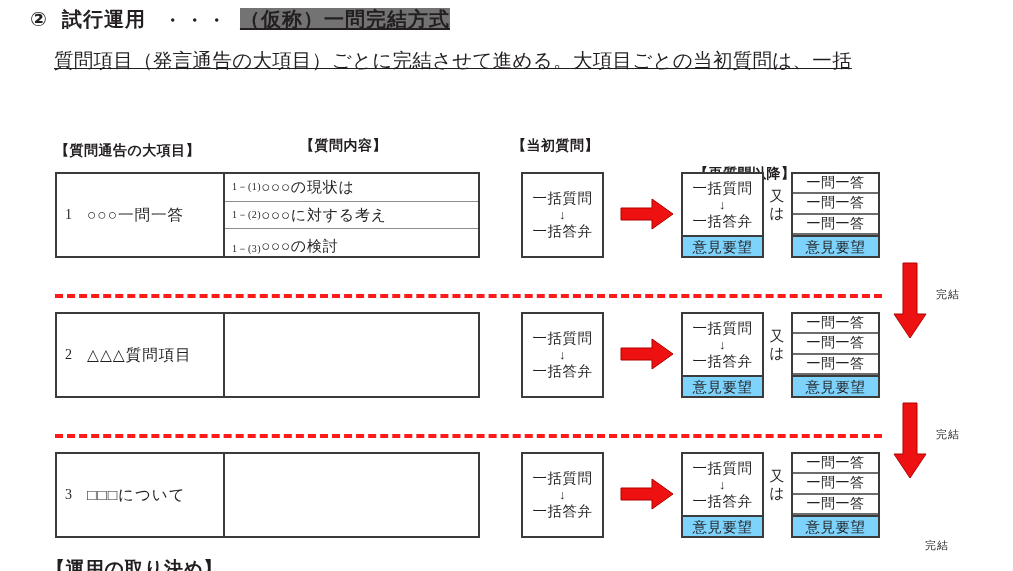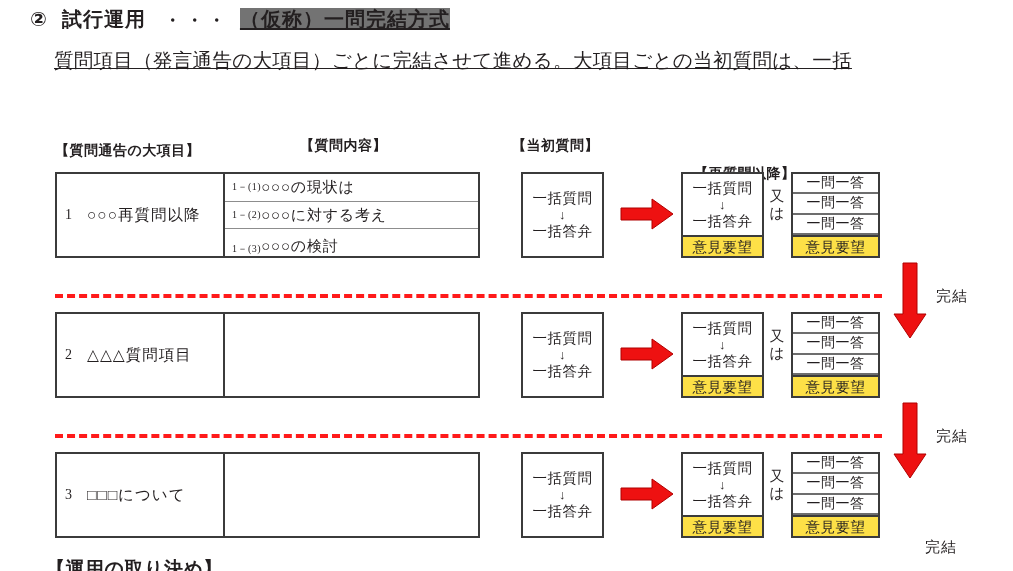--- a/index.html
+++ b/index.html
@@ -154,21 +154,21 @@
   .qbox-re .inner-top {
     flex: 1;
     display: flex;
     flex-direction: column;
     align-items: center;
     justify-content: center;
     width: 100%;
   }
   .yellow-cell {
     width: 100%;
-    background: #fde047;
+    background: #7dd3fc;
     border-top: 2px solid #3b3b3b;
     box-sizing: border-box;
     text-align: center;
     font-size: 14.5px;
     letter-spacing: 0.5px;
     line-height: 21px;
     height: 21px;
     white-space: nowrap;
   }
   .orbox {
@@ -222,21 +222,21 @@
   .sep-1 { top: 294px; }
   .sep-2 { top: 434px; }
 
   
   .v-arrow { position: absolute; width: 34px; height: 78px; }
   .va-1 { left: 893px; top: 262px; }
   .va-2 { left: 893px; top: 402px; }
 
   .kanketsu {
     position: absolute;
-    font-size: 15px;
+    font-size: 11px;
     letter-spacing: 1px;
     white-space: nowrap;
     color: #231f20;
     font-family: Liberation Sans, sans-serif;
   }
   .kk-1 { left: 936px; top: 287px; }
   .kk-2 { left: 936px; top: 427px; }
   .kk-3 { left: 925px; top: 538px; }
 
   
@@ -266,21 +266,21 @@
 <div class="col-head ch-1">【質問通告の大項目】</div>
 <div class="col-head ch-2">【質問内容】</div>
 <div class="col-head ch-3">【当初質問】</div>
 <div class="col-head ch-4">【再質問以降】</div>
 
 <div class="row row-1">
 
   <div class="tbl">
     <div class="major">
       <span class="mj-num">1</span>
-      <span>○○○再質問以降</span>
+      <span>○○○一問一答</span>
     </div>
     <div class="subs">
       <div class="sub">
         <span class="code">1－(1)</span>
         <span>○○○の現状は</span>
       </div>
       <div class="sub">
         <span class="code">1－(2)</span>
         <span>○○○に対する考え</span>
       </div>

